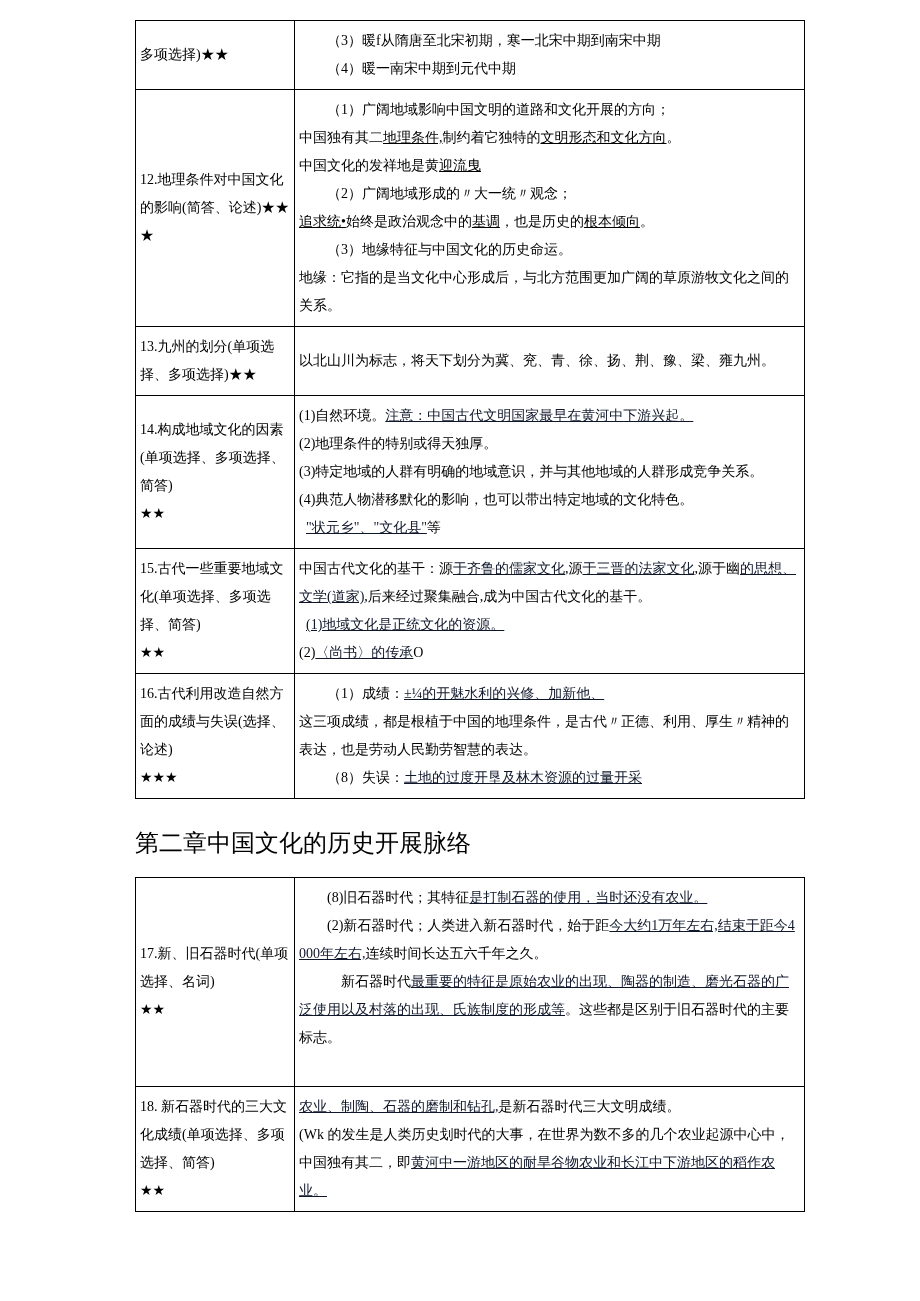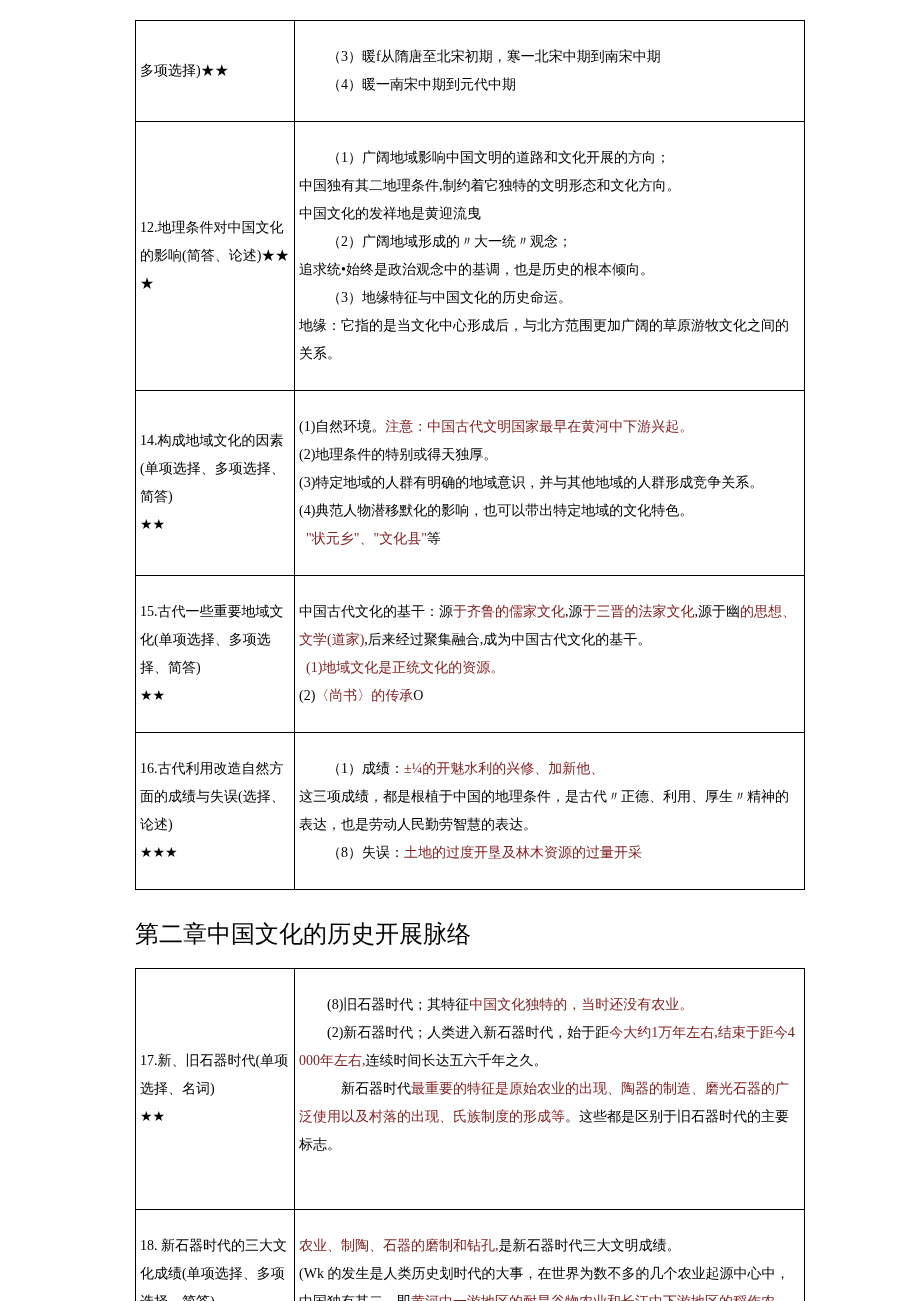--- a/index.html
+++ b/index.html
@@ -14,39 +14,40 @@
   .page {
     padding: 20px 115px 40px 135px;
   }
   table {
     border-collapse: collapse;
     width: 100%;
     table-layout: fixed;
   }
   td {
     border: 1px solid #000;
-    padding: 22px 4px;
+    padding: 6px 4px;
     vertical-align: middle;
     line-height: 2.0;
     word-wrap: break-word;
     word-break: break-all;
   }
   .col-left {
     width: 150px;
   }
   .col-right {
     text-align: left;
   }
   .stars {
     display: block;
   }
   .red {
-    color: #7f1d1d;
+    color: #0f172a;
   }
   .uline {
+    text-decoration: underline;
   }
   h2.chapter {
     text-align: left;
     font-size: 24px;
     font-weight: normal;
     margin: 28px 0 18px 0;
     font-family: "SimSun", "宋体", serif;
   }
   .indent {
     text-indent: 2em;
@@ -78,20 +79,28 @@
         <span class="indent">（1）广阔地域影响中国文明的道路和文化开展的方向；</span>
         <span><span>中国独有其二</span><span class="uline">地理条件,</span><span>制约着它独特的</span><span class="uline">文明形态和文化方向</span><span>。</span></span><br>
         <span><span>中国文化的发祥地是黄</span><span class="uline">迎流曳</span></span><br>
         <span class="indent">（2）广阔地域形成的〃大一统〃观念；</span>
         <span><span class="uline">追求统•</span><span>始终是政治观念中的</span><span class="uline">基调</span><span>，也是历史的</span><span class="uline">根本倾向</span><span>。</span></span><br>
         <span class="indent">（3）地缘特征与中国文化的历史命运。</span>
         <span>地缘：它指的是当文化中心形成后，与北方范围更加广阔的草原游牧文化之间的关系。</span>
       </td>
     </tr>
 
+    <tr>
+      <td class="col-left">
+        <span>13.九州的划分(单项选择、多项选择)★★</span>
+      </td>
+      <td class="col-right">
+        <span>以北山川为标志，将天下划分为冀、兖、青、徐、扬、荆、豫、梁、雍九州。</span>
+      </td>
+    </tr>
 
     <tr>
       <td class="col-left">
         <span>14.构成地域文化的因素(单项选择、多项选择、简答)</span>
         <span class="stars">★★</span>
       </td>
       <td class="col-right">
         <span><span>(1)自然环境。</span><span class="red uline">注意：中国古代文明国家最早在黄河中下游兴起。</span></span><br>
         <span>(2)地理条件的特别或得天独厚。</span><br>
         <span>(3)特定地域的人群有明确的地域意识，并与其他地域的人群形成竞争关系。</span><br>
@@ -129,21 +138,21 @@
   <h2 class="chapter">第二章中国文化的历史开展脉络</h2>
 
   <table>
     <tbody>
         <tr>
       <td class="col-left">
         <span>17.新、旧石器时代(单项选择、名词)</span>
         <span class="stars">★★</span>
       </td>
       <td class="col-right">
-        <span class="indent"><span>(8)旧石器时代；其特征</span><span class="red uline">中国文化独特的，当时还没有农业。</span></span>
+        <span class="indent"><span>(8)旧石器时代；其特征</span><span class="red uline">是打制石器的使用，当时还没有农业。</span></span>
         <span class="indent"><span>(2)新石器时代；人类进入新石器时代，始于距</span><span class="red uline">今大约1万年左右,结束于距今4000年左右,</span><span>连续时间长达五六千年之久。</span></span>
         <span class="indent">&nbsp;&nbsp;&nbsp;&nbsp;<span>新石器时代</span><span class="red uline">最重要的特征是原始农业的出现、陶器的制造、磨光石器的广泛使用以及村落的出现、氏族制度的形成等</span><span>。这些都是区别于旧石器时代的主要标志。</span></span>
         <br>
       </td>
     </tr>
 
     <tr>
       <td class="col-left">
         <span>18. 新石器时代的三大文化成绩(单项选择、多项选择、简答)</span>
         <span class="stars">★★</span>

